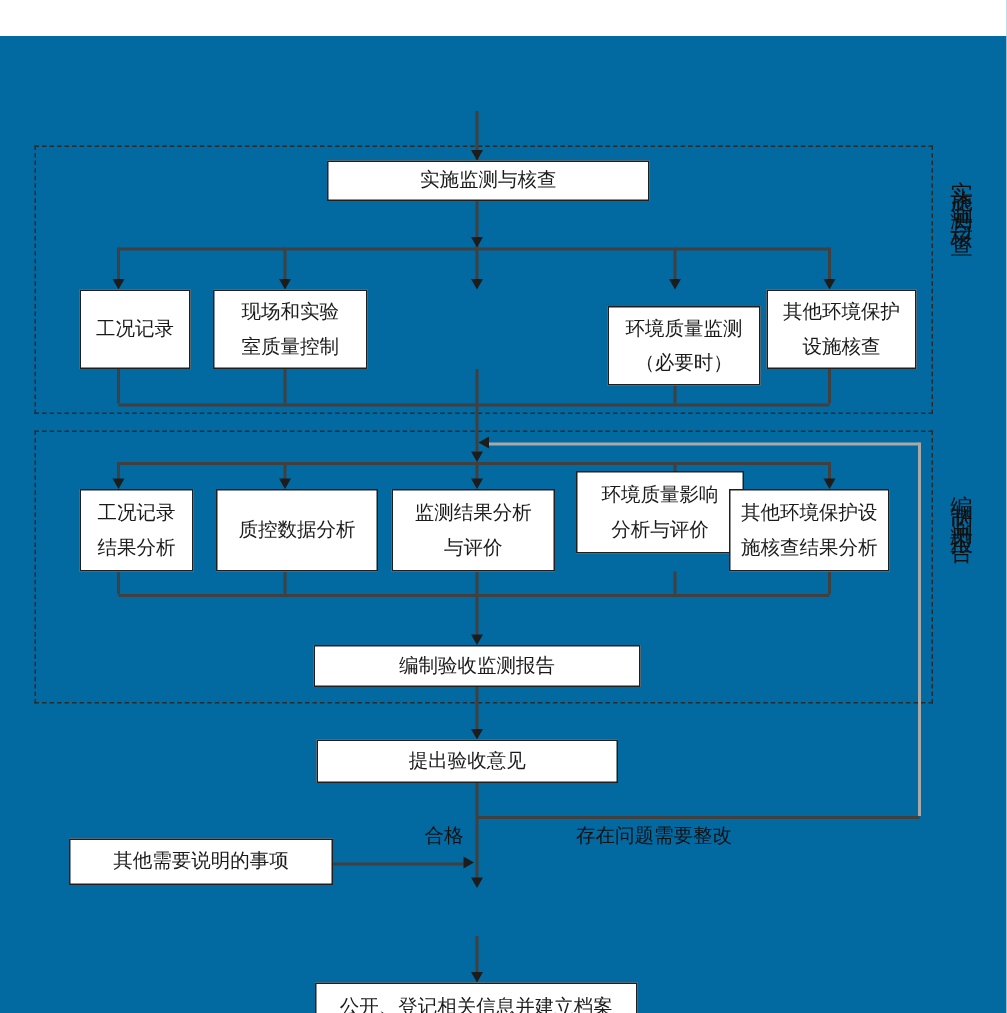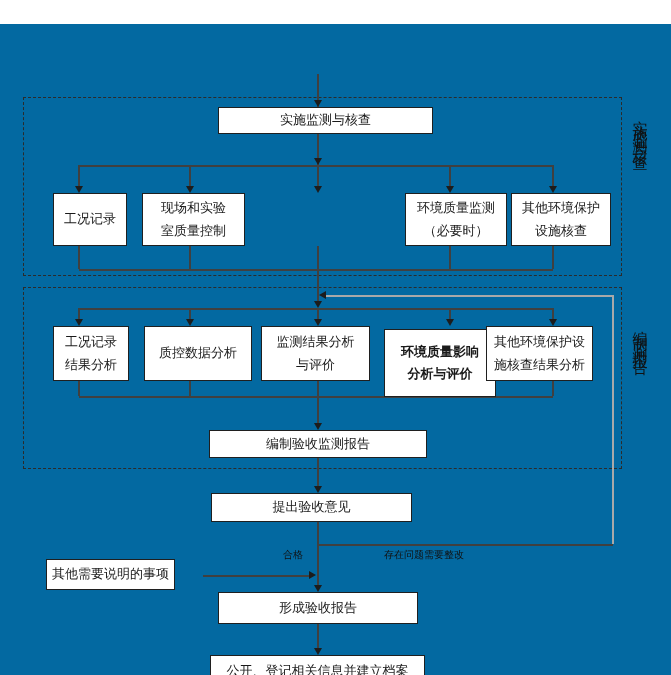--- a/index.html
+++ b/index.html
@@ -14,21 +14,21 @@
     font-size:13px;line-height:1.72;white-space:pre-line;box-sizing:border-box;
   }
   .frame{position:absolute;border:1px dashed #2b2b2b;box-sizing:border-box;}
   .vline{position:absolute;width:1.5px;background:var(--line);}
   .hline{position:absolute;height:1.5px;background:var(--line);}
   .gray{background:var(--feedback);}
   .arr-d{position:absolute;width:0;height:0;border-left:4px solid transparent;border-right:4px solid transparent;border-top:7px solid var(--arrow);}
   .arr-l{position:absolute;width:0;height:0;border-top:4px solid transparent;border-bottom:4px solid transparent;border-right:7px solid var(--arrow);}
   .arr-r{position:absolute;width:0;height:0;border-top:4px solid transparent;border-bottom:4px solid transparent;border-left:7px solid var(--arrow);}
   .side-label{position:absolute;writing-mode:vertical-rl;letter-spacing:6px;font-size:15px;color:#111;}
-  .edge-label{position:absolute;font-size:10px;color:#111;white-space:nowrap;}
+  .edge-label{position:absolute;font-size:13px;color:#111;white-space:nowrap;}
 </style>
 </head>
 <body>
 
 <div id="canvas" style="--line: #404040; --feedback: #a9a9a9; --arrow: #1c1c1c; --border: #1f1f1f;">
 
   <div class="frame" style="left:23px;top:73px;width:599px;height:179px;"></div>
   <div class="frame" style="left:23px;top:263px;width:599px;height:182px;"></div>
 
   <div class="side-label" style="left:630px;top:84px;height:160px;">实施监测与核查</div>
@@ -99,37 +99,36 @@
   <div class="arr-r" style="left:309px;top:547px;"></div>
 
   <div class="vline" style="left:317px;top:600px;height:25px;"></div>
   <div class="arr-d" style="left:314px;top:624px;"></div>
 
   <div class="node" style="left:218px;top:83px;width:215px;height:27px;">实施监测与核查</div>
 
   <div class="node" style="left:53px;top:169px;width:74px;height:53px;">工况记录</div>
   <div class="node" style="left:142px;top:169px;width:103px;height:53px;">现场和实验
 室质量控制</div>
-  <div class="node" style="left:405px;top:169px;width:102px;height:53px;">环境质量监测
+  <div class="node" style="left:405px;top:180px;width:102px;height:53px;">环境质量监测
 （必要时）</div>
   <div class="node" style="left:511px;top:169px;width:100px;height:53px;">其他环境保护
 设施核查</div>
 
   <div class="node" style="left:53px;top:302px;width:76px;height:55px;">工况记录
 结果分析</div>
   <div class="node" style="left:144px;top:302px;width:108px;height:55px;">质控数据分析</div>
   <div class="node" style="left:261px;top:302px;width:109px;height:55px;">监测结果分析
 与评价</div>
-  <div class="node" style="left:384px;top:305px;width:112px;height:68px;font-weight:bold;">环境质量影响
+  <div class="node" style="left:384px;top:290px;width:112px;height:55px;">环境质量影响
 分析与评价</div>
   <div class="node" style="left:486px;top:302px;width:107px;height:55px;">其他环境保护设
 施核查结果分析</div>
 
   <div class="node" style="left:209px;top:406px;width:218px;height:28px;">编制验收监测报告</div>
   <div class="node" style="left:211px;top:469px;width:201px;height:29px;">提出验收意见</div>
-  <div class="node" style="left:46px;top:535px;width:129px;height:31px;">其他需要说明的事项</div>
-  <div class="node" style="left:218px;top:568px;width:200px;height:32px;">形成验收报告</div>
+  <div class="node" style="left:46px;top:535px;width:176px;height:31px;">其他需要说明的事项</div>
   <div class="node" style="left:210px;top:631px;width:215px;height:32px;">公开、登记相关信息并建立档案</div>
 
   <div class="edge-label" style="left:283px;top:524px;">合格</div>
   <div class="edge-label" style="left:384px;top:524px;">存在问题需要整改</div>
 
 </div>
 
 </body></html>

